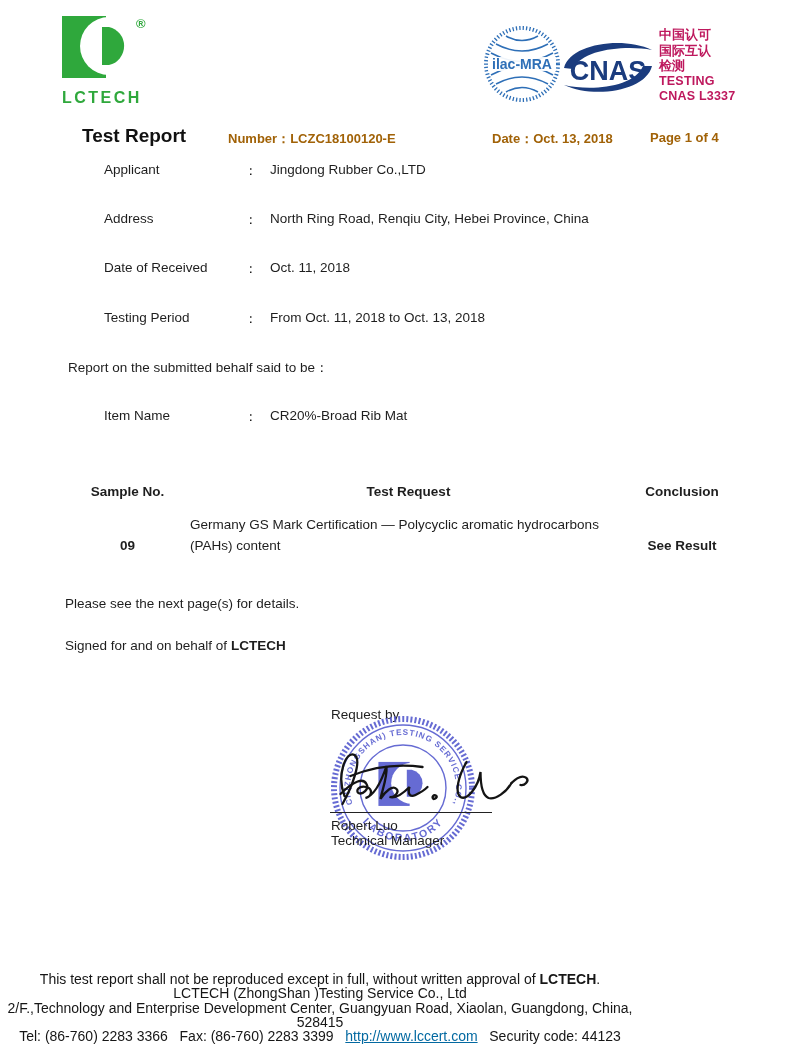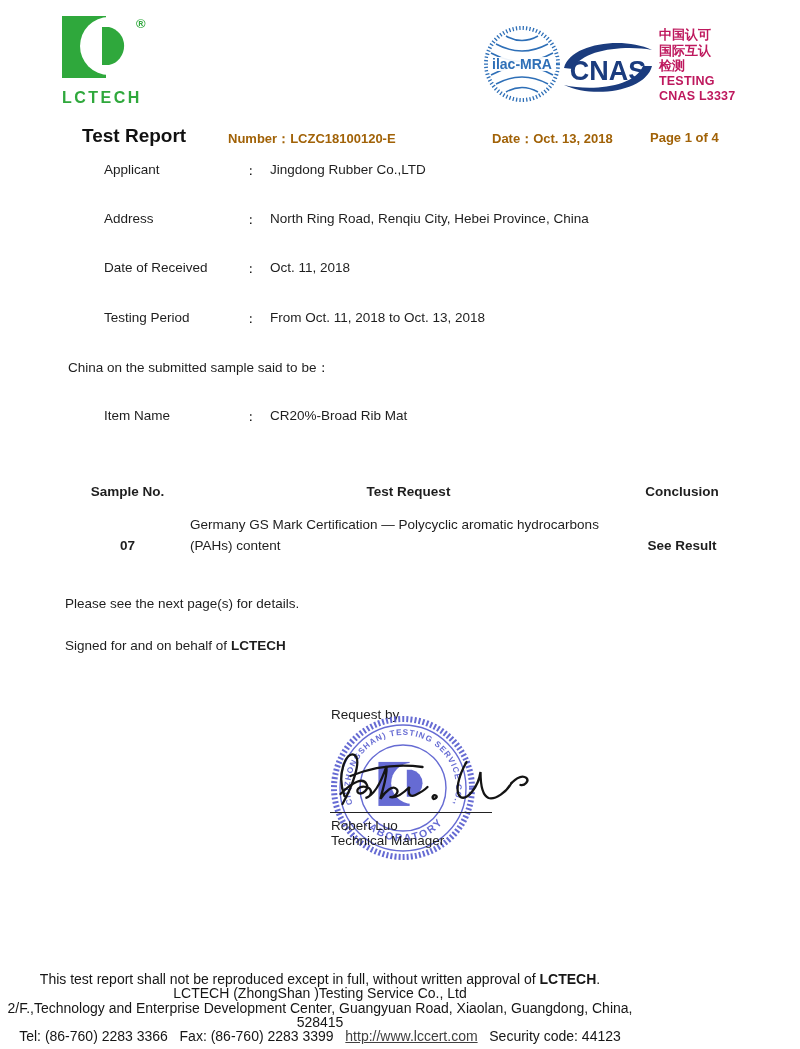--- a/index.html
+++ b/index.html
@@ -34,21 +34,21 @@
 
   
   .sig-line{height:0;border-top:1.4px solid #222;}
   .stamp{opacity:.88;}
   .stamp-ring-text{font-size:8.2px;font-weight:bold;letter-spacing:1px;}
   .stamp-bottom-text{font-size:10.5px;font-weight:bold;letter-spacing:2px;}
 
   
   .footer{position:absolute;top:972px;left:0;width:640px;text-align:center;
           font-size:14px;line-height:14.3px;color:#161616;}
-  .link{color:#404040;text-decoration:underline;cursor:pointer;margin-top:28px;}
+  .link{color:#0369a1;text-decoration:underline;cursor:pointer;margin-top:28px;}
 </style>
 </head>
 <body>
 
 <div class="page">
 
   <svg class="abs" style="left:60px;top:14px;color:#2fa83c" width="74" height="74" viewBox="0 0 74 74">
     <g id="lc-logo">
       <rect x="2" y="2" width="44" height="62" fill="currentColor"></rect>
       <circle cx="49" cy="32" r="29" fill="#ffffff"></circle>
@@ -109,35 +109,35 @@
     <span class="info-label">Date of Received</span>
     <span class="info-colon">：</span>
     <span class="info-value">Oct. 11, 2018</span>
   </div>
   <div class="abs info-row" style="top:310px">
     <span class="info-label">Testing Period</span>
     <span class="info-colon">：</span>
     <span class="info-value">From Oct. 11, 2018 to Oct. 13, 2018</span>
   </div>
 
-  <div class="abs note" style="left:68px;top:359px">China on the submitted sample said to be：</div>
+  <div class="abs note" style="left:68px;top:359px">Report on the submitted behalf said to be：</div>
 
   <div class="abs info-row" style="top:408px">
     <span class="info-label">Item Name</span>
     <span class="info-colon">：</span>
     <span class="info-value">CR20%-Broad Rib Mat</span>
   </div>
 
   <div class="abs table-row bold" style="top:481px">
     <span class="col1">Sample No.</span>
     <span class="col2 center">Test Request</span>
     <span class="col3">Conclusion</span>
   </div>
   <div class="abs table-row" style="top:514px">
-    <span class="col1 bold">07</span>
+    <span class="col1 bold">09</span>
     <span class="col2">Germany GS Mark Certification — Polycyclic aromatic hydrocarbons (PAHs) content</span>
     <span class="col3 bold">See Result</span>
   </div>
 
   <div class="abs note" style="left:65px;top:596px">Please see the next page(s) for details.</div>
   <div class="abs note" style="left:65px;top:638px">
     <span>Signed for and on behalf of </span><span class="bold">LCTECH</span>
   </div>
 
   <div class="abs note" style="left:331px;top:707px;z-index:1">Request by</div>

